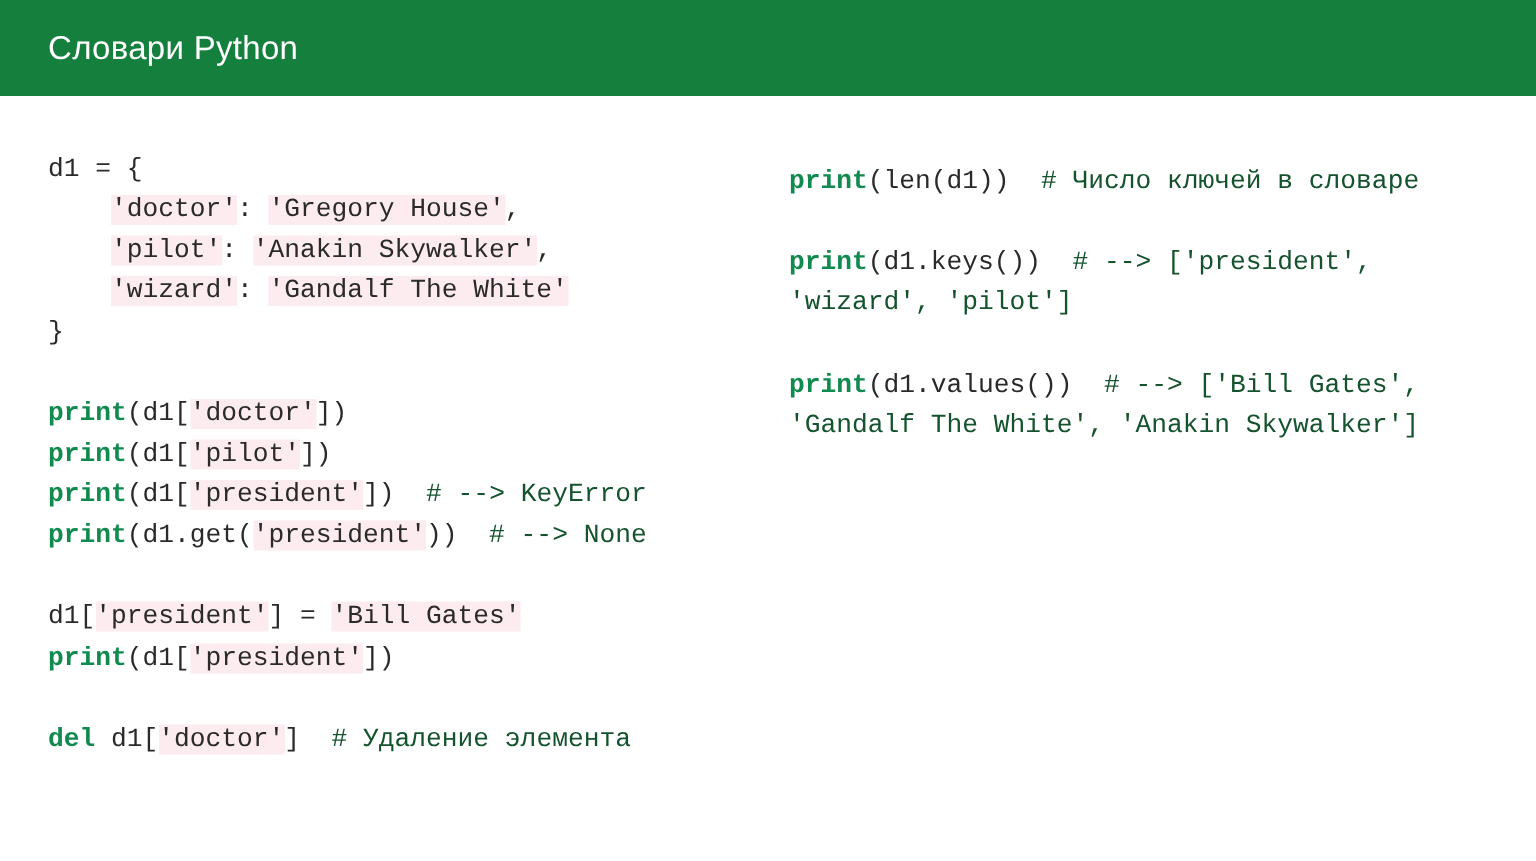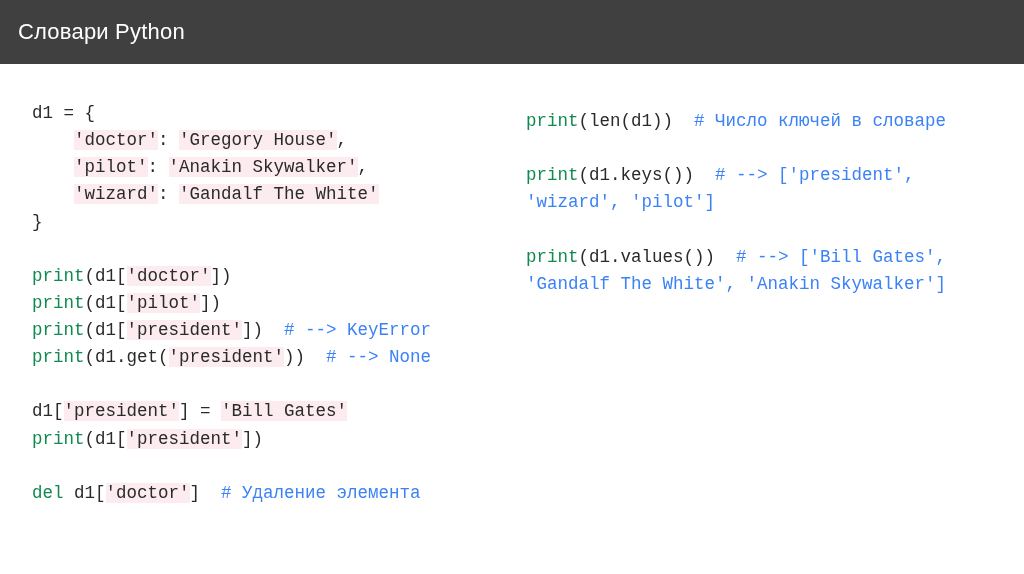--- a/index.html
+++ b/index.html
@@ -4,25 +4,25 @@
 <style>
   * { margin: 0; padding: 0; box-sizing: border-box; }
   body {
     width: 1024px;
     height: 574px;
     font-family: Arial, Helvetica, sans-serif;
     background: #ffffff;
     overflow: hidden;
   }
   .header {
-    background: #404040;
+    background: #15803d;
     color: #ffffff;
     font-size: 22px;
     font-weight: 400;
-    padding: 19px 18px;
+    padding: 19px 32px;
     letter-spacing: 0.2px;
   }
   .content {
     padding: 36px 32px;
     display: flex;
     gap: 28px;
   }
   .col {
     flex: 1;
     min-width: 0;
@@ -32,23 +32,23 @@
     padding-top: 8px;
   }
   pre {
     font-family: "Courier New", Courier, monospace;
     font-size: 17.5px;
     line-height: 1.55;
     white-space: pre-wrap;
     word-wrap: break-word;
     color: #2a2a2a;
   }
-  .kw { color: #118a4f; font-weight: normal; }
+  .kw { color: #118a4f; font-weight: bold; }
   .str { color: #2a2a2a; background: #fdecef; }
-  .cmt { color: #3b82f6; text-align: right; }
+  .cmt { color: #14532d; text-align: right; }
 </style>
 </head>
 <body>
 
 <div class="header">
   <span>Словари Python</span>
 </div>
 
 <div class="content">
   <div class="col">

